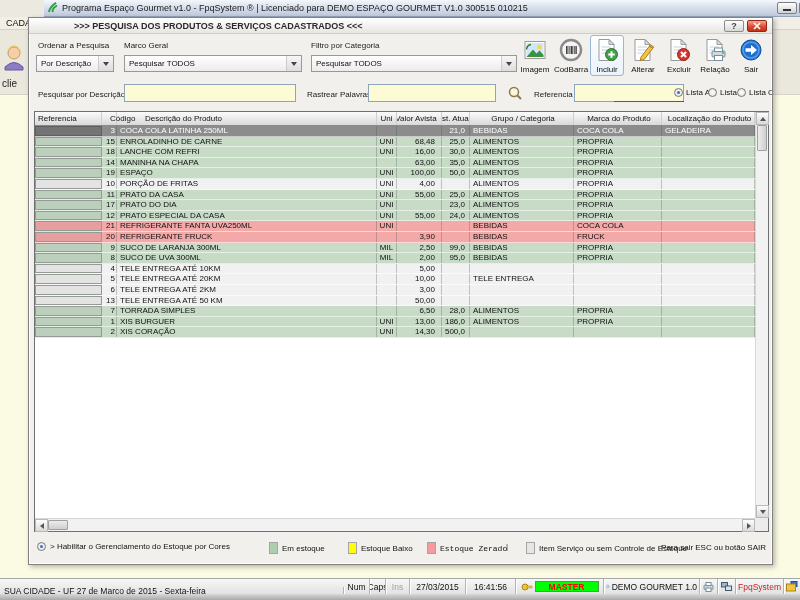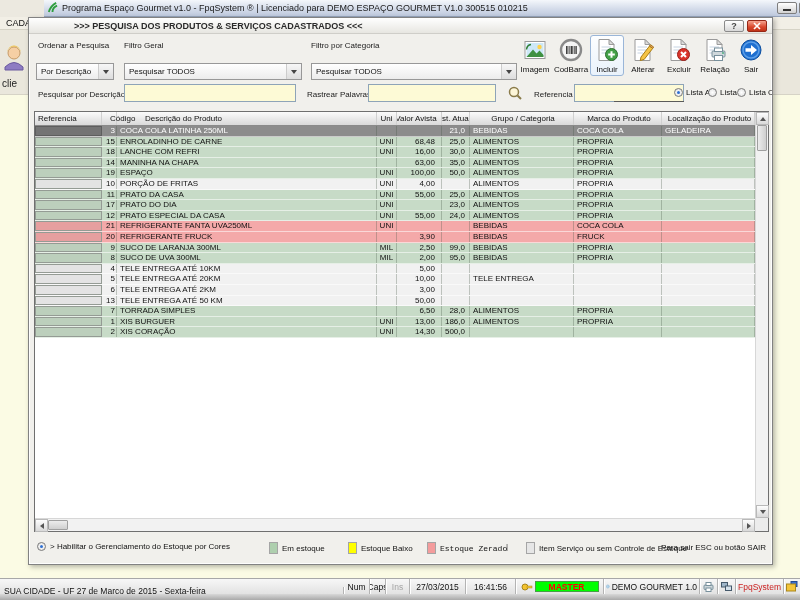--- a/index.html
+++ b/index.html
@@ -30,21 +30,21 @@
     border-bottom:1px solid #cfcec9; display:flex; align-items:center; padding:0 5px 0 45px; }
   .dlg-title { font-size:9px; font-weight:bold; color:#2a2a2a; white-space:nowrap; flex:1; overflow:hidden;}
   .dlg-btn { width:20px; height:12px; border-radius:2px; margin-left:3px; font-size:9px; font-weight:bold;
     display:flex; align-items:center; justify-content:center; }
   .dlg-help { border:1px solid #8a8a8a; background:linear-gradient(#fff,#d8d8d8); color:#444; }
   .dlg-close { border:1px solid #962716; background:linear-gradient(#f5a38e,#d9472c 60%,#c03318); }
   .dlg-close svg { width:8px; height:8px; }
 
   .lbl { position:absolute; font-size:8px; color:#1a1a1a; white-space:nowrap; }
   .select { position:absolute; height:17px; background:linear-gradient(#ffffff,#ececec);
-    border:1px solid #989898; font-size:8px; display:flex; align-items:center; padding-left:4px;margin-top:8px; }
+    border:1px solid #989898; font-size:8px; display:flex; align-items:center; padding-left:4px; }
   .select .val { flex:1; white-space:nowrap; overflow:hidden; }
   .arrowbox { width:15px; align-self:stretch; border-left:1px solid #cccccc;
     background:linear-gradient(#f7f7f7,#dddddd); display:flex; align-items:center; justify-content:center; }
   .tri-down { width:0; height:0; border:3px solid transparent; border-top:4px solid #444; margin-top:4px; }
 
   .actions { position:absolute; left:489px; top:17px; display:flex; gap:2px; }
   .tbtn { width:34px; display:flex; flex-direction:column; align-items:center; padding:2px 0 1px;
     font-size:8px; color:#111; border:1px solid transparent; border-radius:3px; }
   .tbtn.hl { border:1px solid #9ab6d8; background:linear-gradient(#fdfeff,#e9f2fb); }
   .tbtn svg { width:24px; height:24px; }
@@ -155,21 +155,21 @@
   </div>
 
   
   <span class="lbl" style="left:9px; top:23px;">Ordenar a Pesquisa</span>
   <div class="select" style="left:7px; top:37px; width:78px;">
     <span class="val">Por Descrição</span>
     <span class="arrowbox">
         <span class="tri-down"></span>
       </span>
   </div>
-  <span class="lbl" style="left:95px; top:23px;">Filtro Geral</span>
+  <span class="lbl" style="left:95px; top:23px;">Marco Geral</span>
   <div class="select" style="left:95px; top:37px; width:178px;">
     <span class="val">Pesquisar TODOS</span>
     <span class="arrowbox">
         <span class="tri-down"></span>
       </span>
   </div>
   <span class="lbl" style="left:282px; top:23px;">Filtro por Categoria</span>
   <div class="select" style="left:282px; top:37px; width:206px;">
     <span class="val">Pesquisar TODOS</span>
     <span class="arrowbox">

